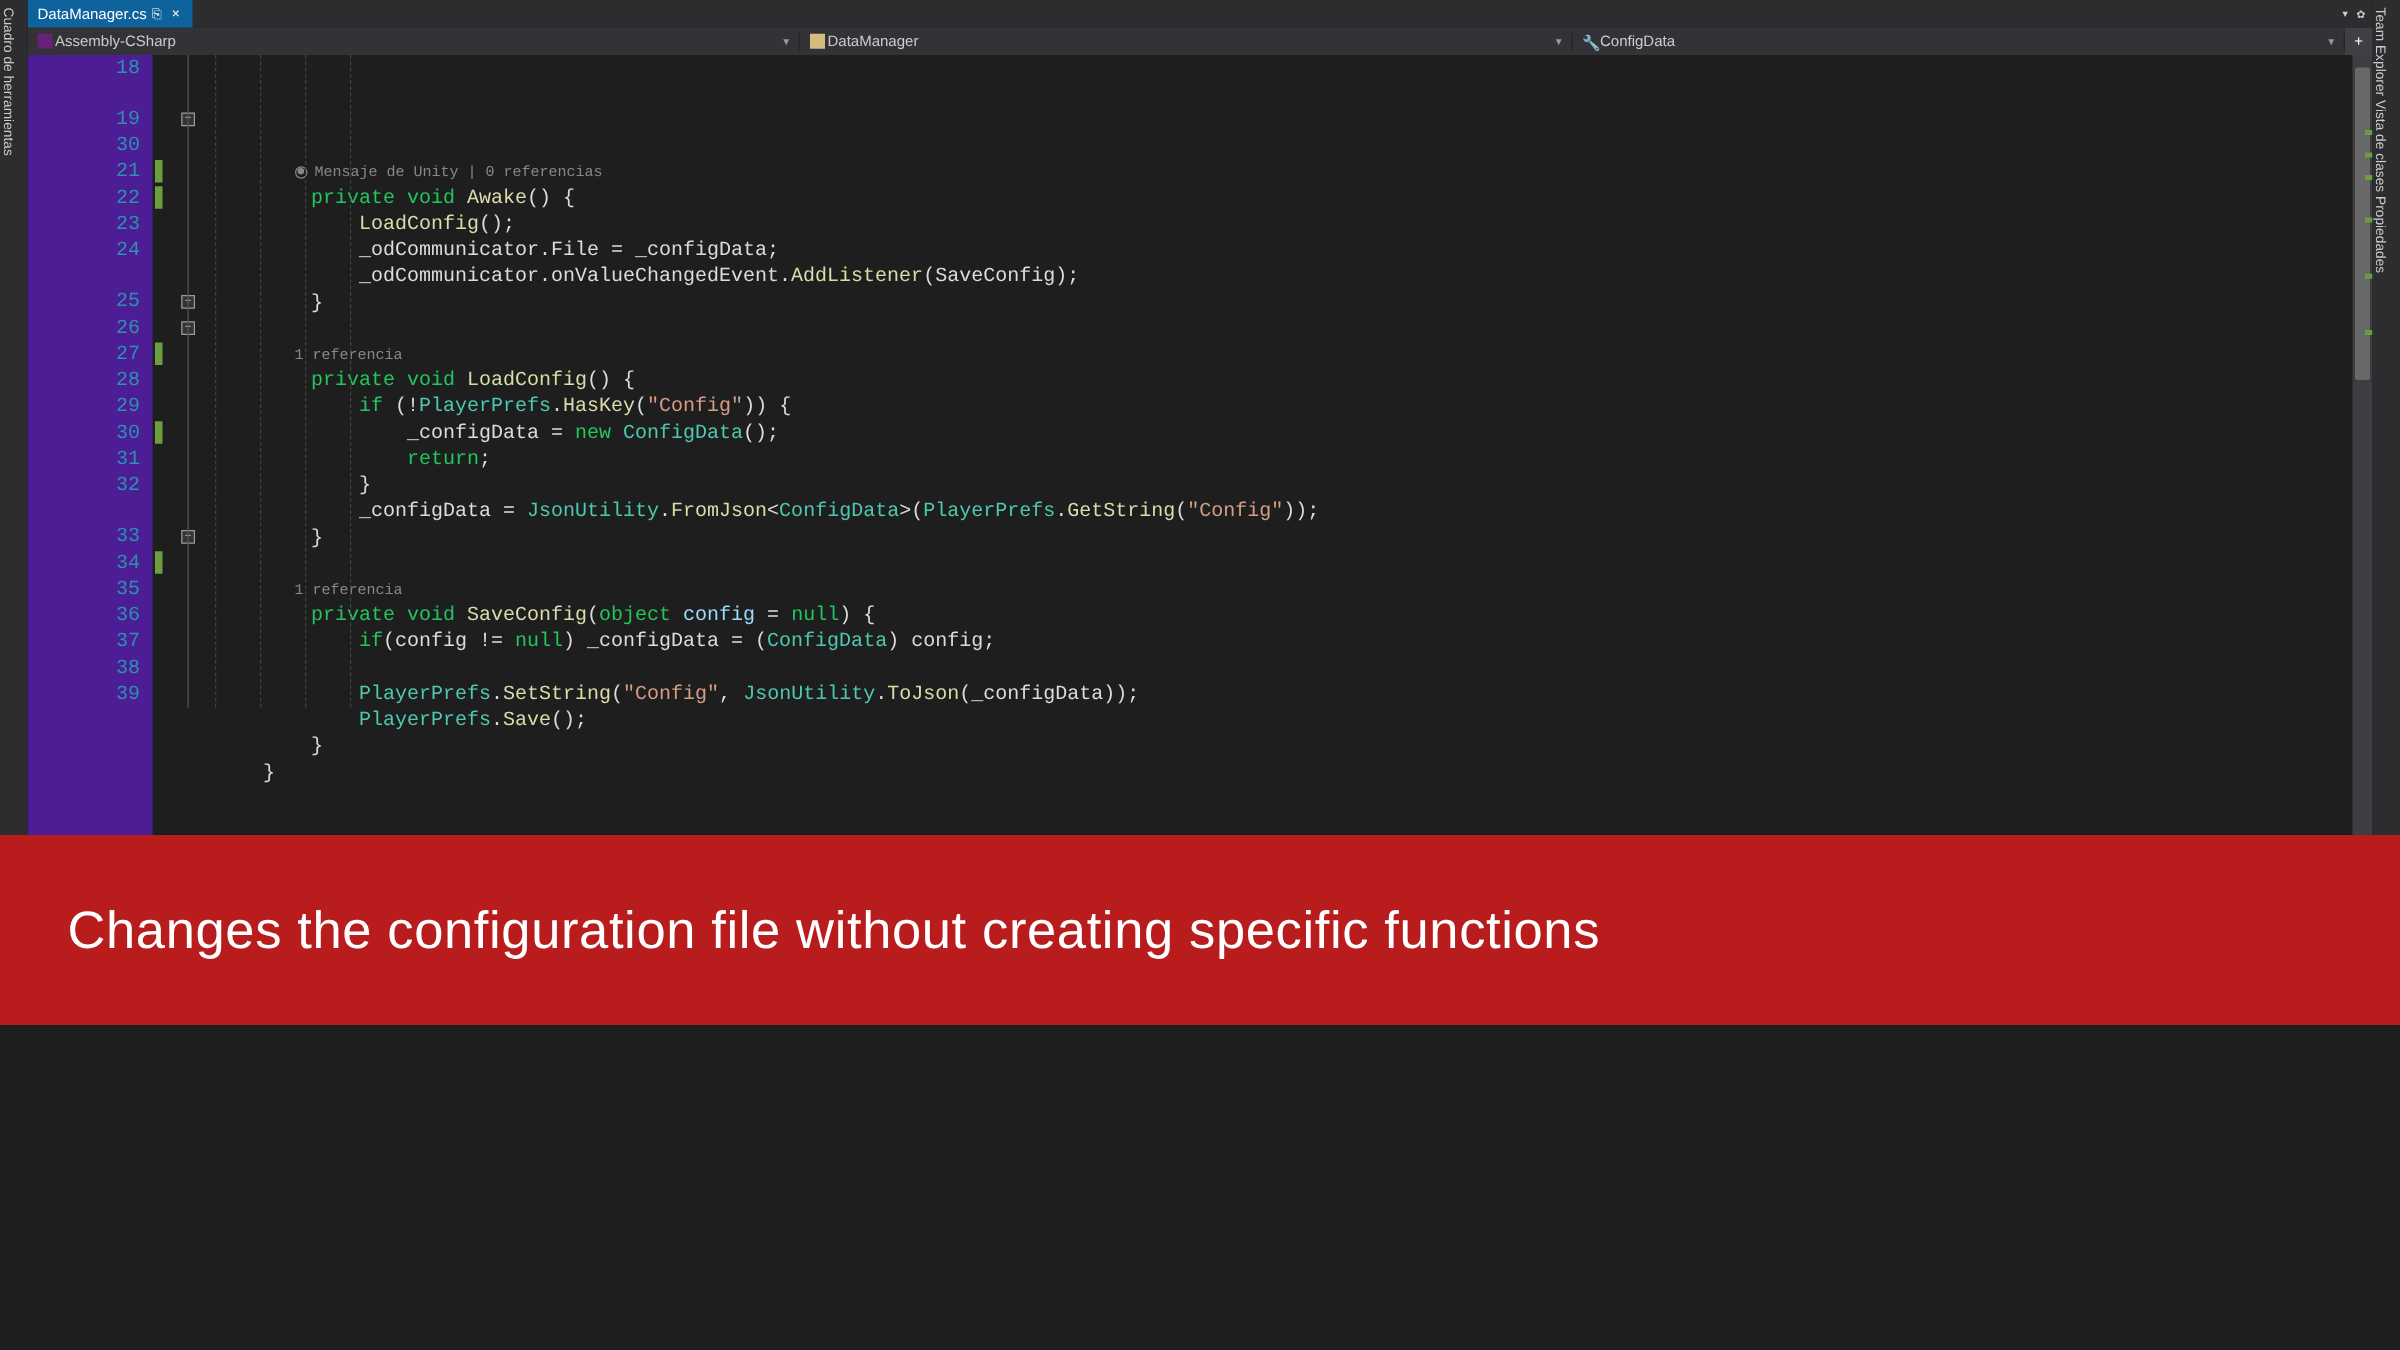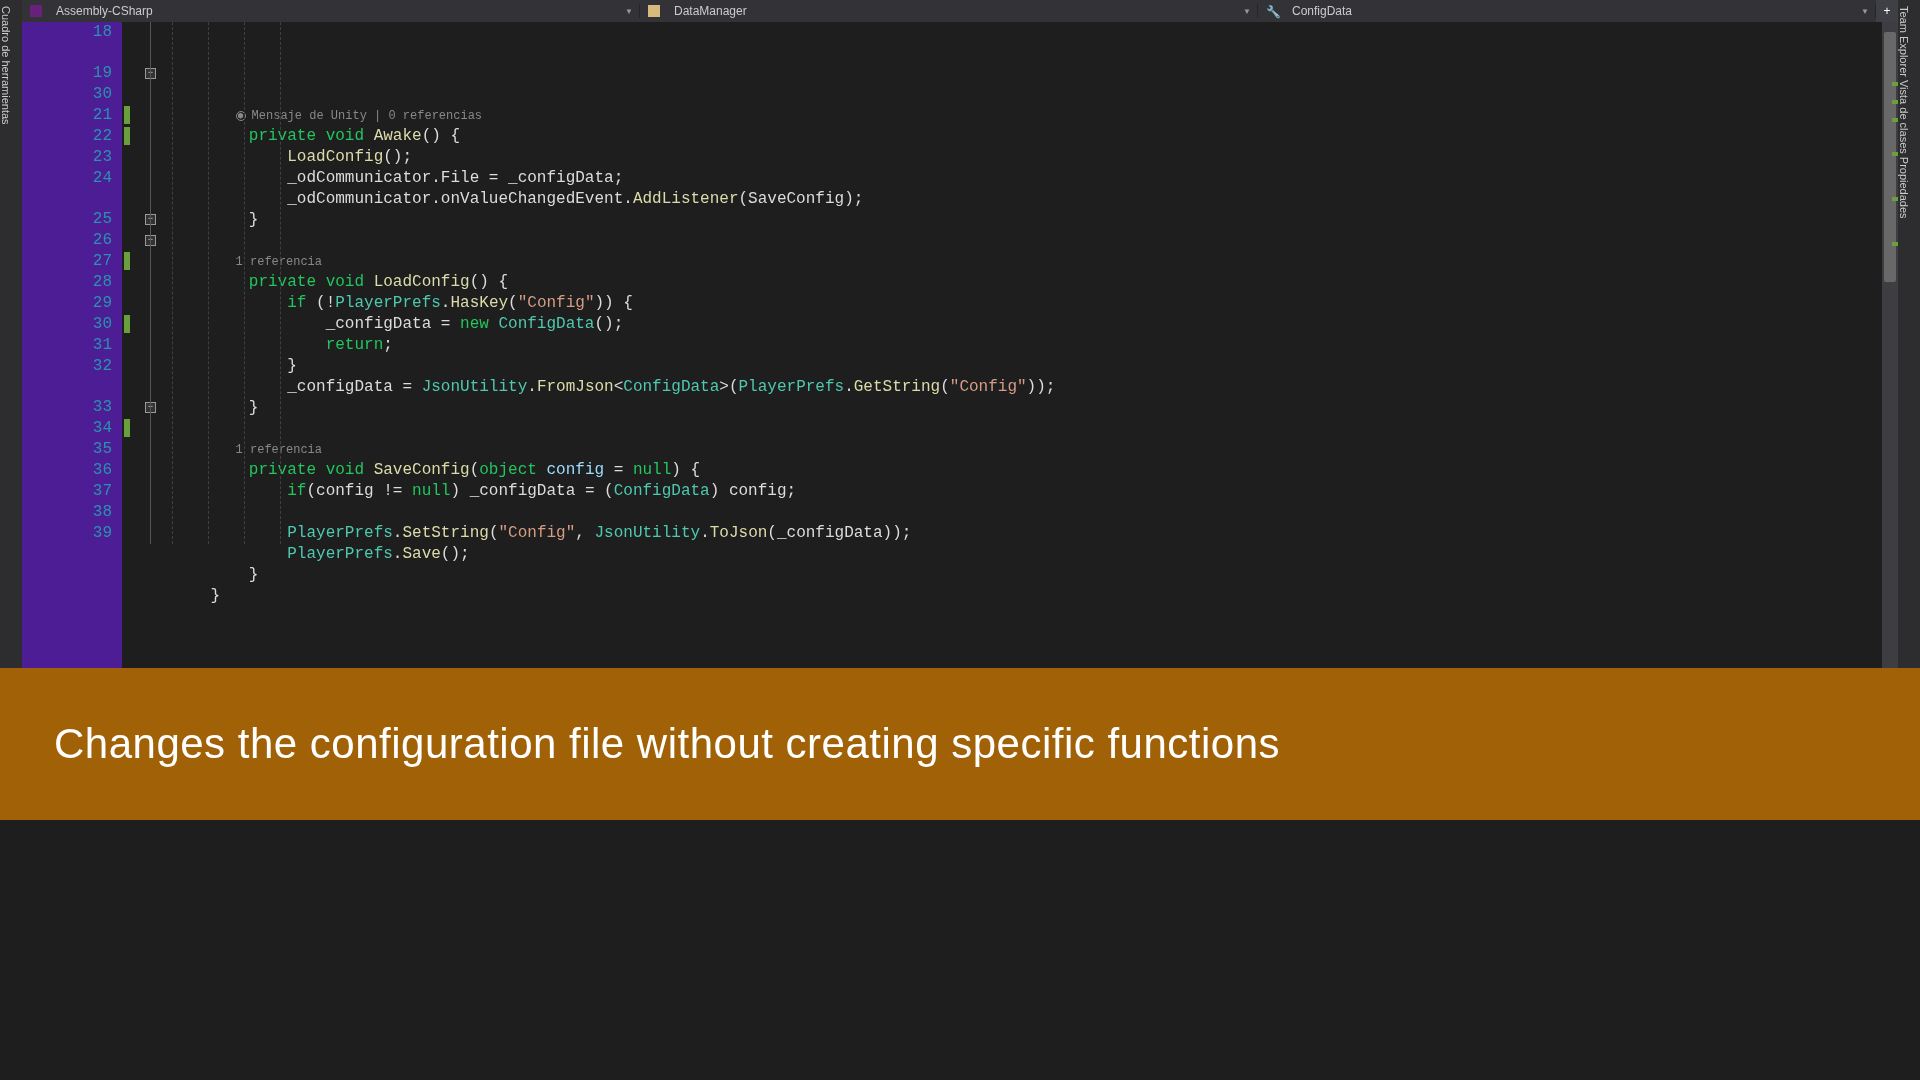--- a/index.html
+++ b/index.html
@@ -68,21 +68,21 @@
   align-items: center;
   font-size: 12px;
   font-family: 'Segoe UI', sans-serif;
   color: #ccc;
 }
 .breadcrumb-seg {
   flex: 1;
   display: flex;
   align-items: center;
   padding: 0 8px;
-  gap: 14px;
+  gap: 2px;
   border-right: 1px solid #252526;
   position: relative;
 }
 .breadcrumb-seg:last-child { border-right: none; }
 .breadcrumb-dd {
   position: absolute;
   right: 6px;
   font-size: 8px;
   color: #999;
 }
@@ -231,37 +231,48 @@
   width: 6px;
   height: 4px;
   background: #6b9e3f;
 }
 .banner {
   position: absolute;
   top: 668px;
   left: 0;
   width: 100%;
   height: 152px;
-  background: #a16207;
+  background: #b91c1c;
   color: #fff;
   font-family: 'Segoe UI', Arial, sans-serif;
   font-size: 42px;
   display: flex;
   align-items: center;
   padding-left: 54px;
   letter-spacing: 0.5px;
 }
 </style>
 </head>
 <body>
 
 <div class="ide-container">
   <div class="left-rail">Cuadro de herramientas</div>
 
   <div class="editor-wrapper">
+    <div class="tab-bar">
+      <div class="tab">
+        <span>DataManager.cs</span>
+        <span class="tab-lock">⎘</span>
+        <span class="tab-close">×</span>
+      </div>
+      <div class="tab-bar-right">
+        <span>▾</span>
+        <span>✿</span>
+      </div>
+    </div>
 
     <div class="breadcrumb-bar">
       <div class="breadcrumb-seg">
         <span class="bc-icon" style="background:#68217a"></span>
         <span>Assembly-CSharp</span>
         <span class="breadcrumb-dd">▼</span>
       </div>
       <div class="breadcrumb-seg">
         <span class="bc-icon" style="background:#d7ba7d"></span>
         <span>DataManager</span>

